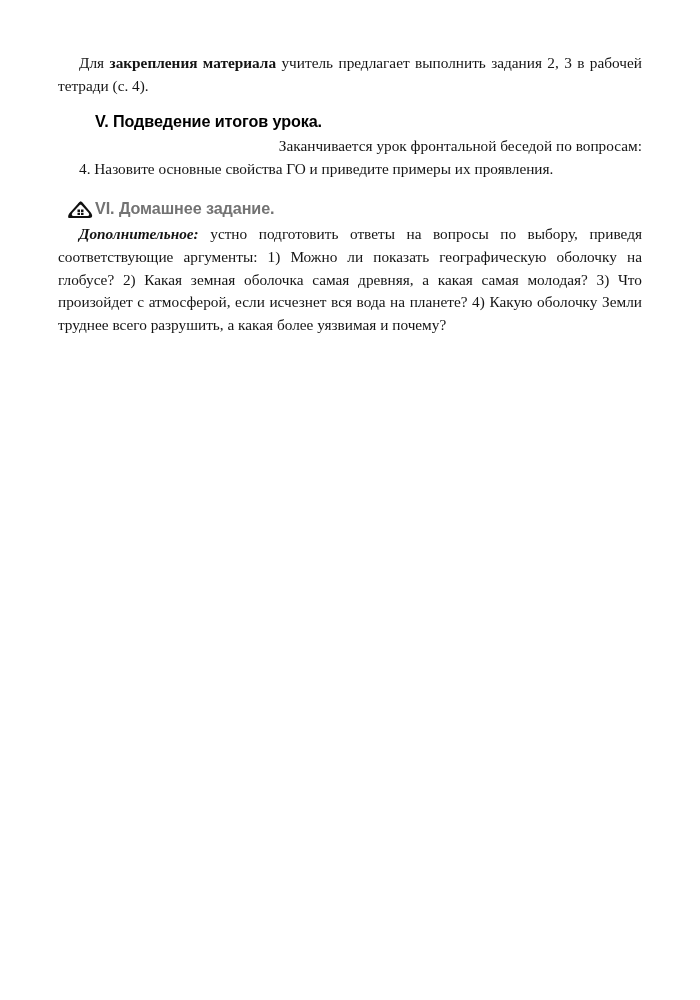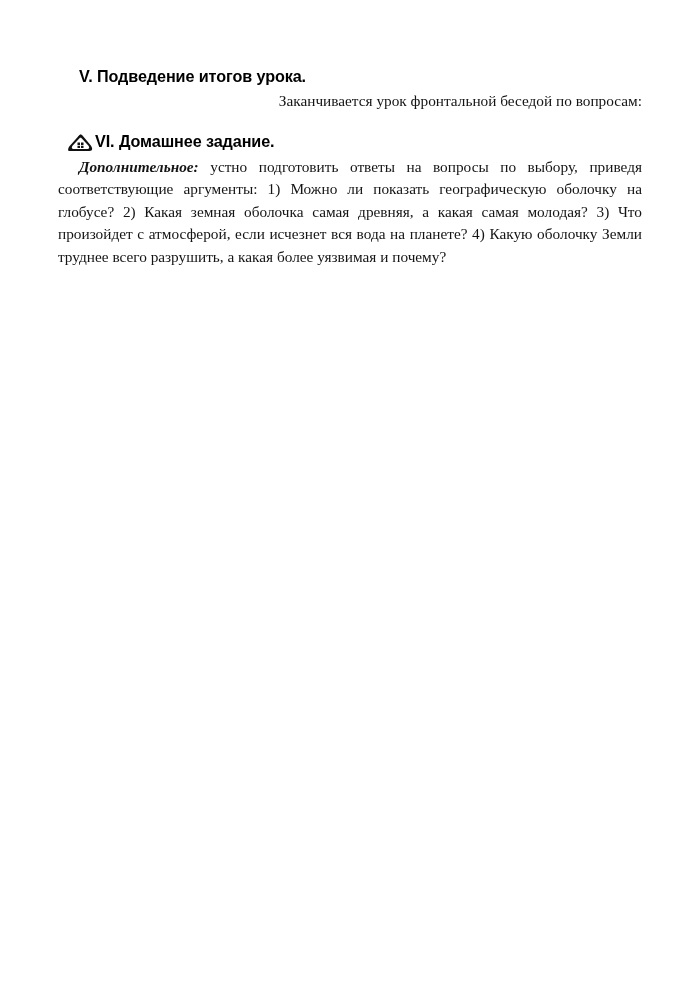--- a/index.html
+++ b/index.html
@@ -45,21 +45,21 @@
   .b { font-weight: bold; }
   .bi { font-weight: bold; font-style: italic; }
 
   
   .heading {
     font-family: "Liberation Sans", "DejaVu Sans", sans-serif;
     font-size: 16.2px;
     font-weight: bold;
     line-height: 21px;
     color: #000000;
-    margin: 0;
+    margin: 16px;
     letter-spacing: -0.1px;
   }
   .heading-v {
     margin-top: 14px;
     margin-bottom: 3px;
     padding-left: 21px;
   }
 
   .heading-vi-row {
     display: flex;
@@ -72,21 +72,21 @@
     width: 27px;
     height: 24px;
     flex: 0 0 auto;
     display: block;
     margin-right: 1px;
   }
   .heading-vi-label {
     font-family: "Liberation Sans", "DejaVu Sans", sans-serif;
     font-size: 16.2px;
     font-weight: bold;
-    color: #000000;
+    color: #737373;
     letter-spacing: -0.1px;
     line-height: 20px;
   }
 
   
   .qlist {
     margin: 0;
     padding: 0;
     list-style: none;
   }
@@ -100,26 +100,28 @@
   }
   .qlist li.wrap {
     text-align: justify;
   }
 </style>
 </head>
 <body>
 
 <div class="page">
 
+  <p class="para indent"><span>Для </span><span class="b">закрепления материала</span><span> учитель предлагает выполнить задания 2, 3 в рабочей тетради (с. 4).</span></p>
 
   <h2 class="heading heading-v">V. Подведение итогов урока.</h2>
 
   <p class="para indent tight">Заканчивается урок фронтальной беседой по вопросам:</p>
 
   <ul class="qlist">
+    <li>4. Назовите основные свойства ГО и приведите примеры их проявления.</li>
   </ul>
 
   <div class="heading-vi-row">
     <svg class="home-icon" viewBox="0 0 54 48" aria-hidden="true">
 
       <path d="M3 44 C1 40 3 36 8 31 L24 13 C26 10.5 29 10.5 31 13 L46 31
                C52 38 52 44 45 44 Z" fill="#111111"></path>
 
       <path d="M13 40 C9.5 40 8.5 36.5 11 33.5 L25 18.5 C26.2 17.2 28 17.2 29.2 18.5
                L43 33.5 C45.5 36.5 44.5 40 41 40 Z" fill="#ffffff"></path>

